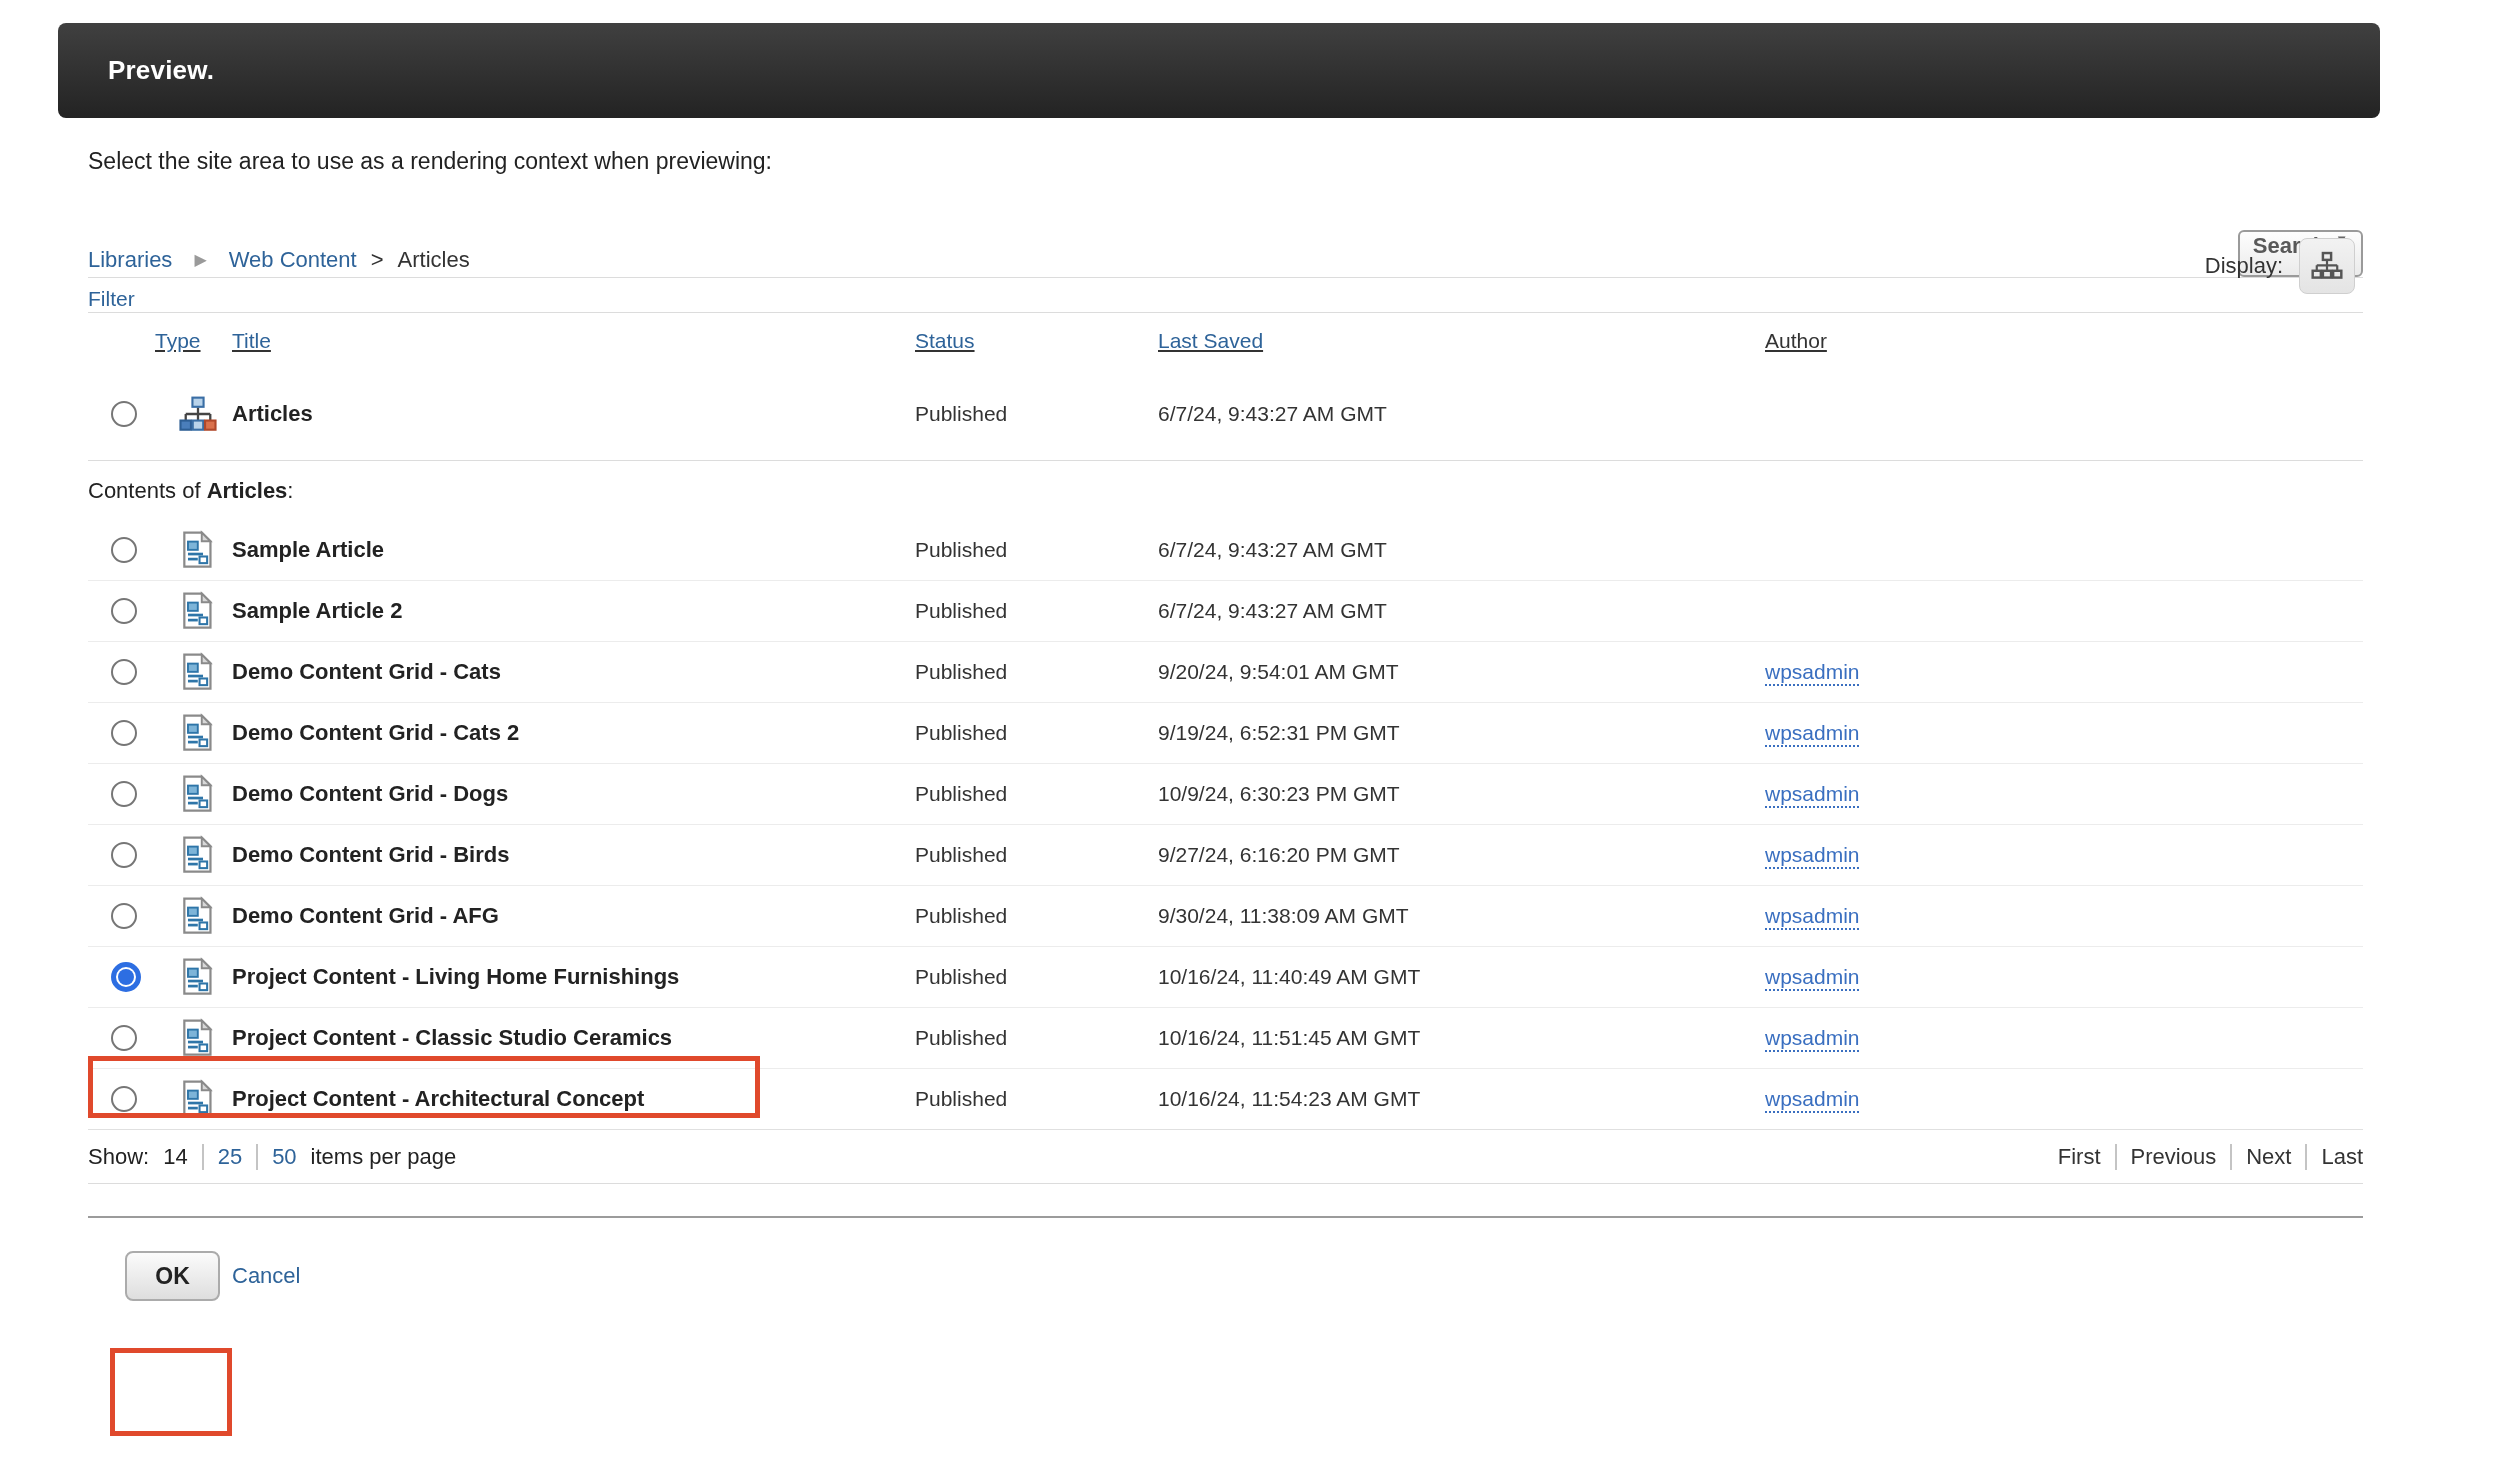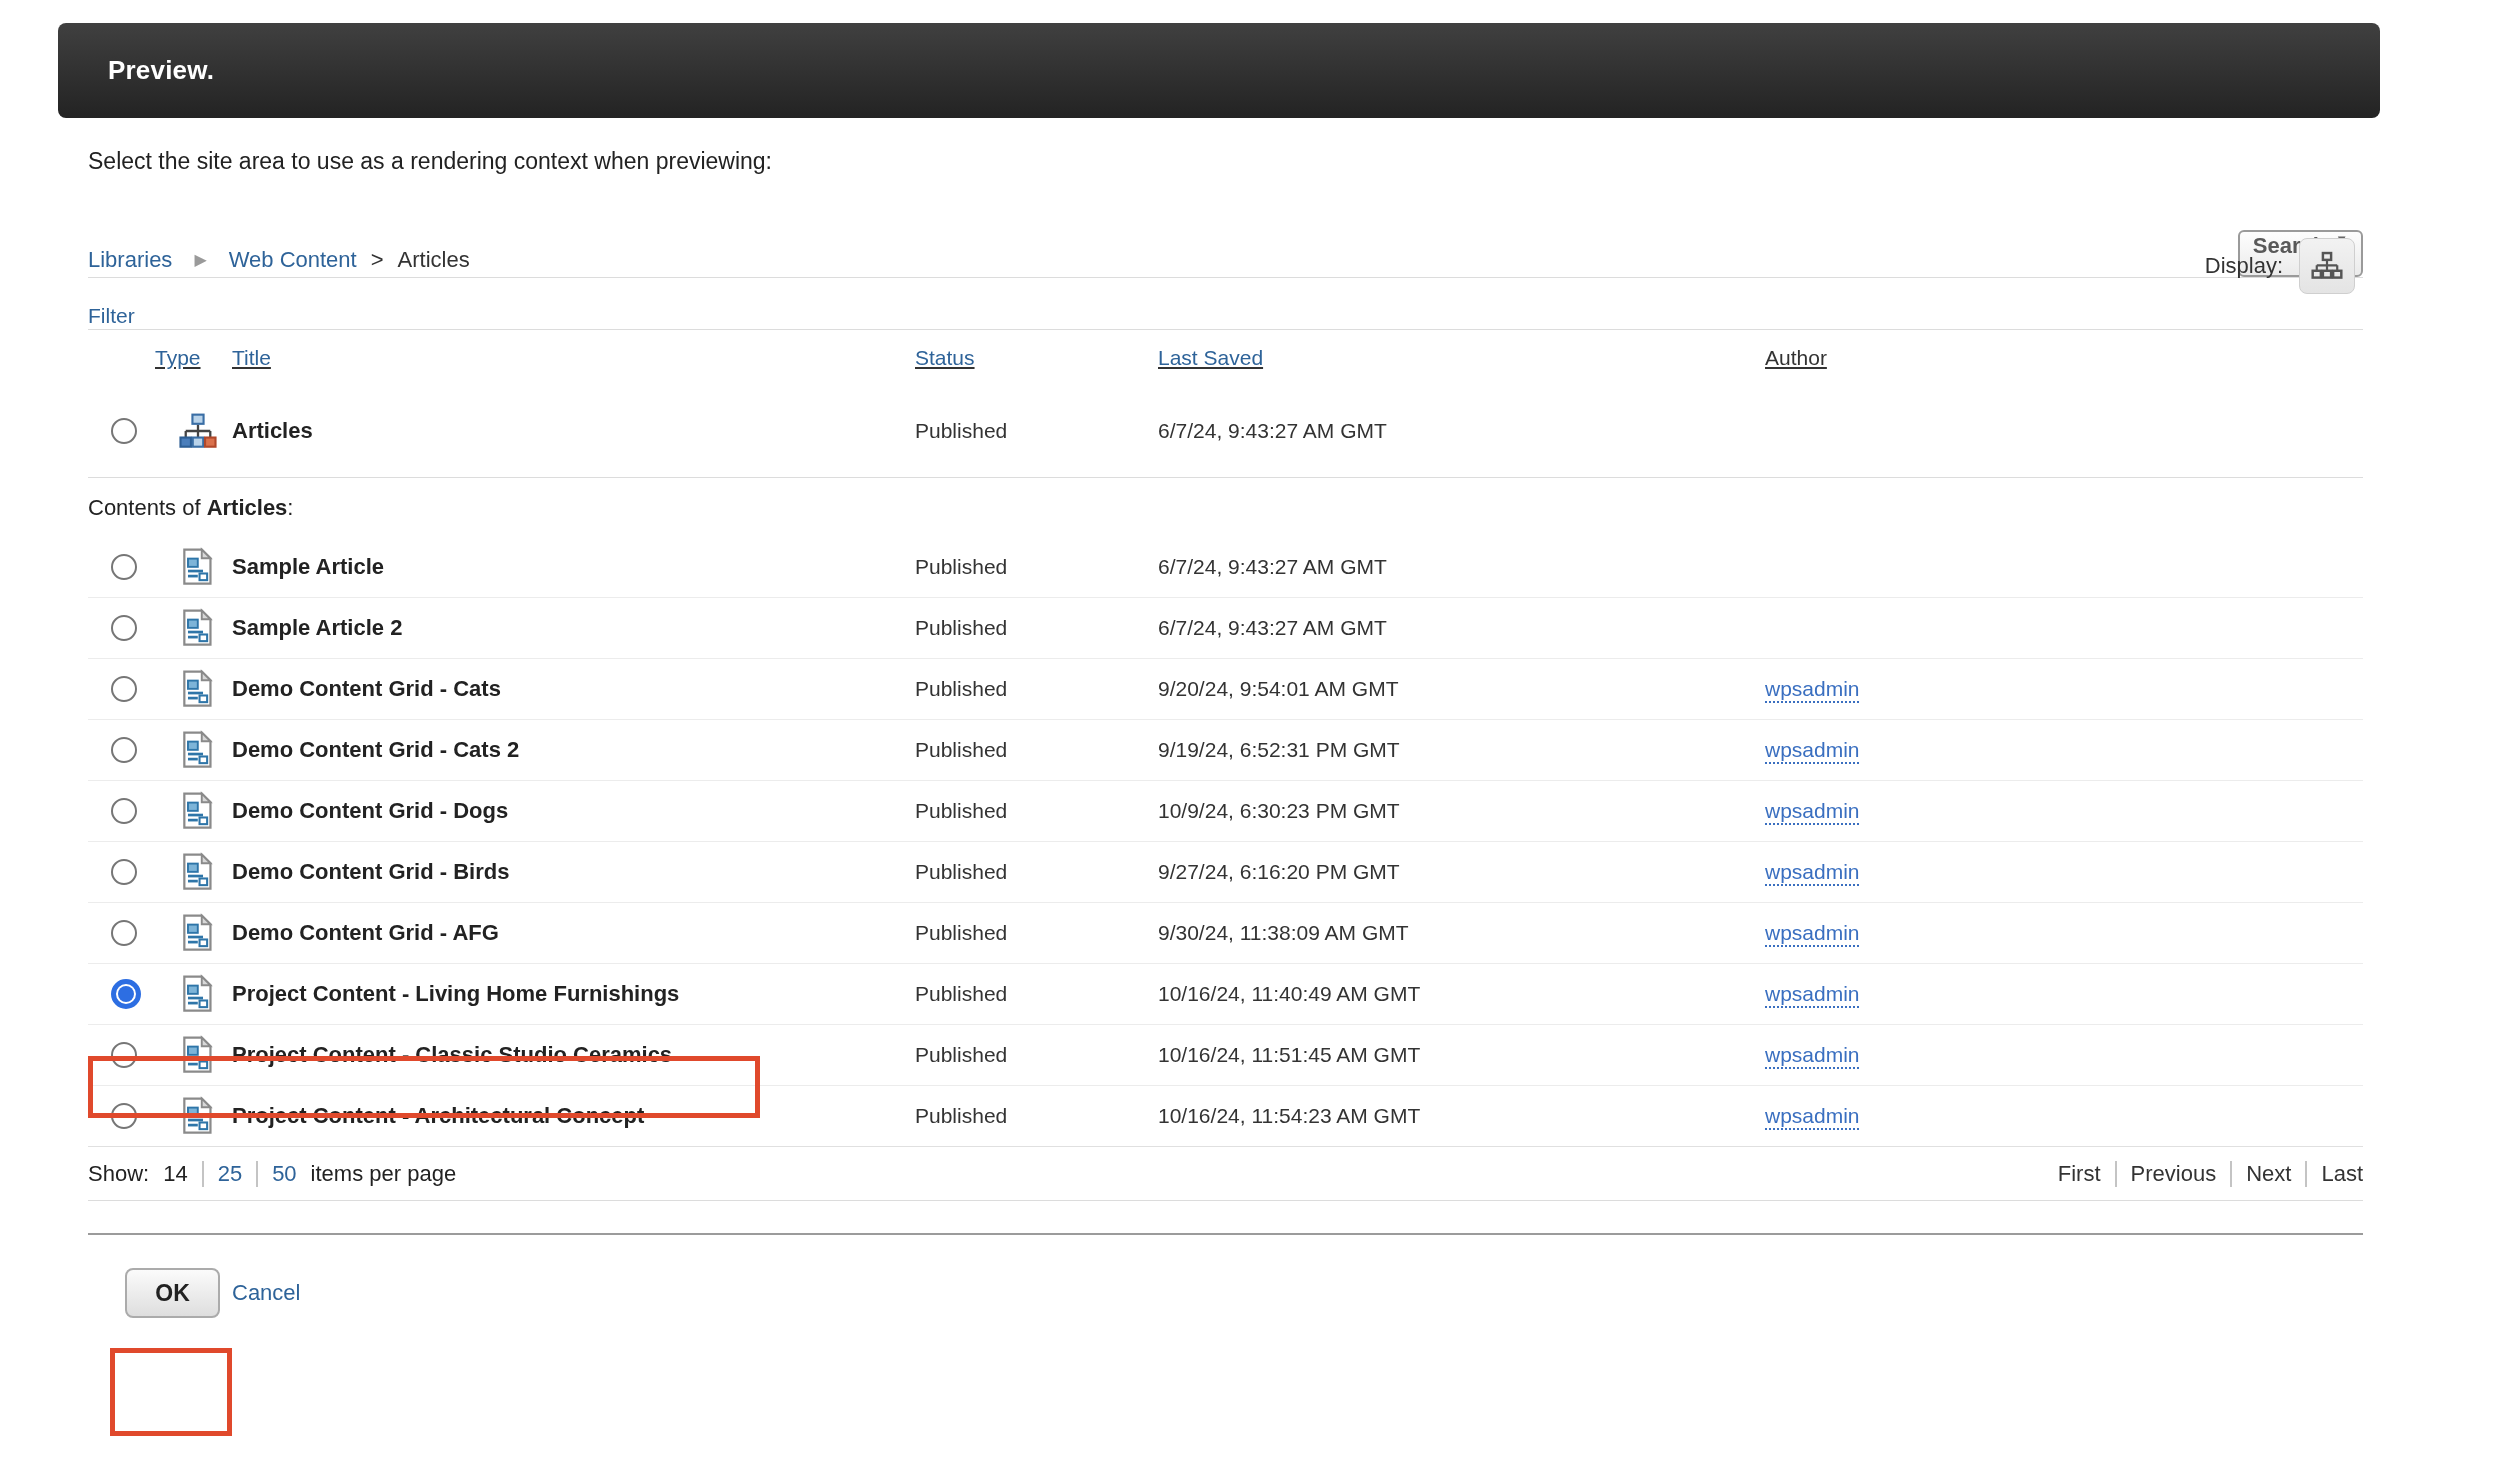--- a/index.html
+++ b/index.html
@@ -47,21 +47,21 @@
   .crumb-current{color:#333;}
   .display-box{position:absolute;right:8px;top:-4px;display:flex;align-items:center;}
   .display-label{font-size:22px;color:#333;margin-right:16px;}
   .display-btn{
     width:56px;height:56px;border:1px solid #cfcfcf;border-radius:8px;
     background:linear-gradient(to bottom,#f2f2f2,#e4e4e4);
     display:flex;align-items:center;justify-content:center;cursor:pointer;
   }
   hr.lite{border:none;border-top:1px solid #dcdcdc;margin:0;}
   .hr1{margin-top:32px;}
-  .filter-row{margin-top:25px;font-size:21px;line-height:26px;}
+  .filter-row{margin-top:8px;font-size:21px;line-height:26px;}
   .hr2{margin-top:21px;}
   
   .grid{display:grid;grid-template-columns:67px 77px 683px 243px 607px 1fr;align-items:center;}
   .header-row{height:55px;font-size:21px;text-decoration:underline;}
   .header-row .h-link{color:var(--link-blue);cursor:pointer;}
   .header-row .h-plain{color:#333;}
   .site-row{height:93px;border-bottom:1px solid #dcdcdc;}
   .row{height:61px;border-bottom:1px solid #ececec;cursor:pointer;}
   .rows .row:last-child{border-bottom:1px solid #e0e0e0;}
   .cell-radio{justify-self:start;margin-left:23px;display:flex;align-items:center;}

